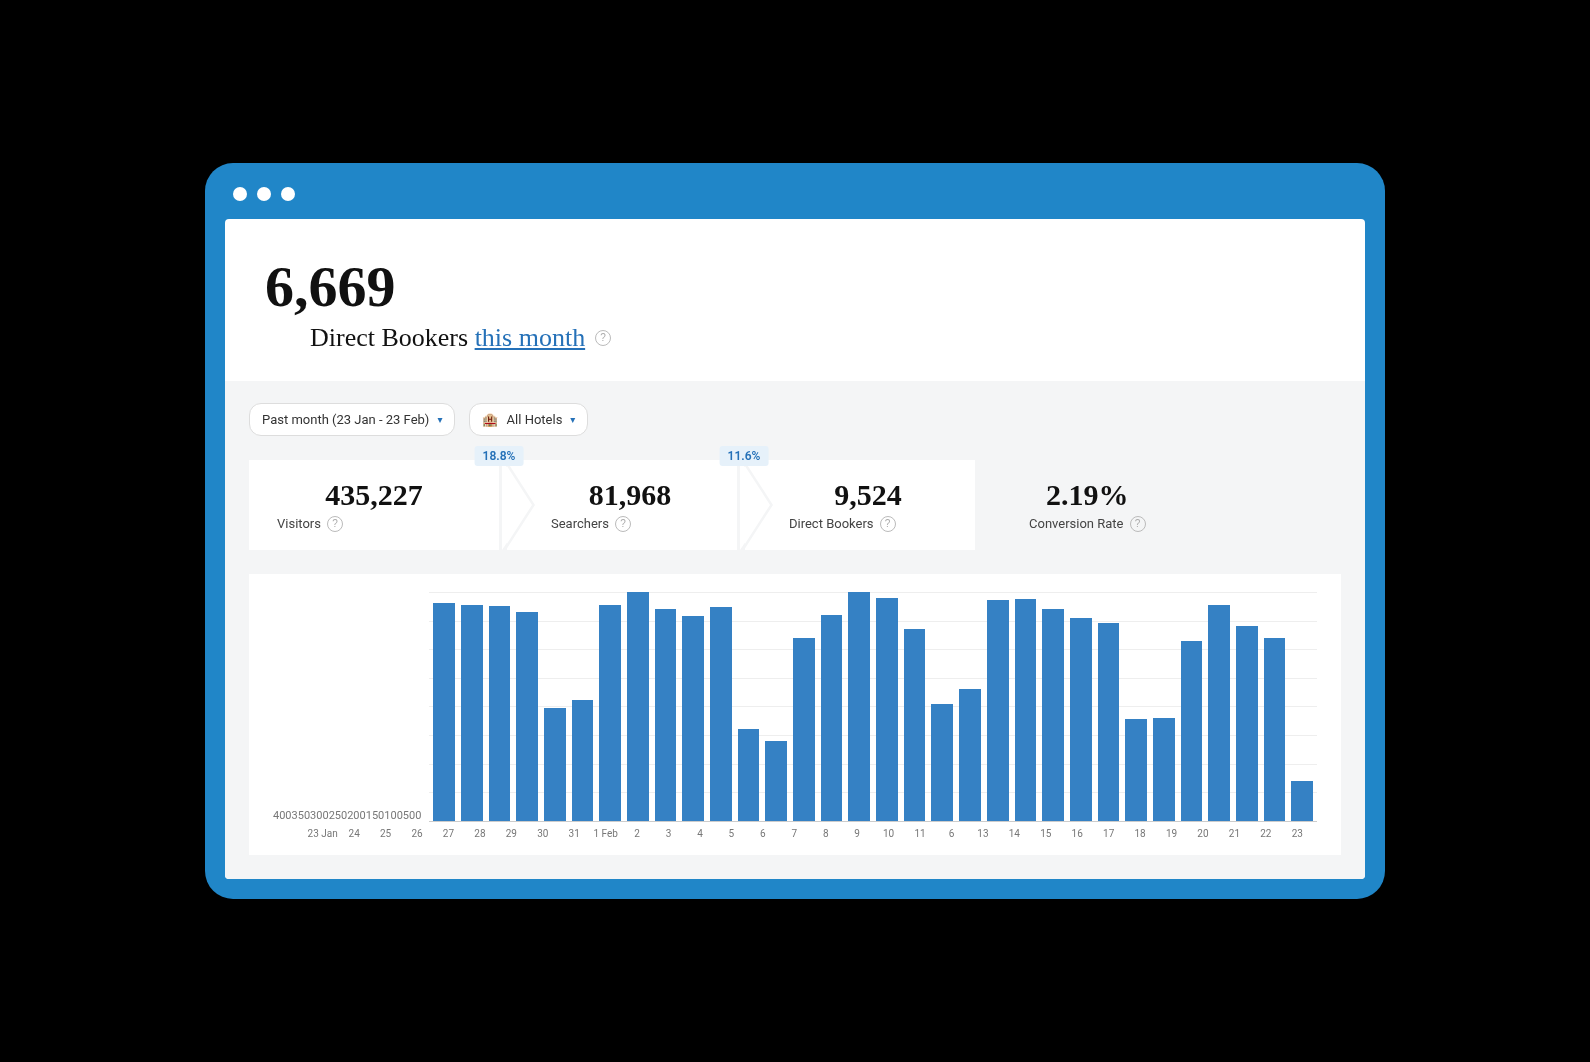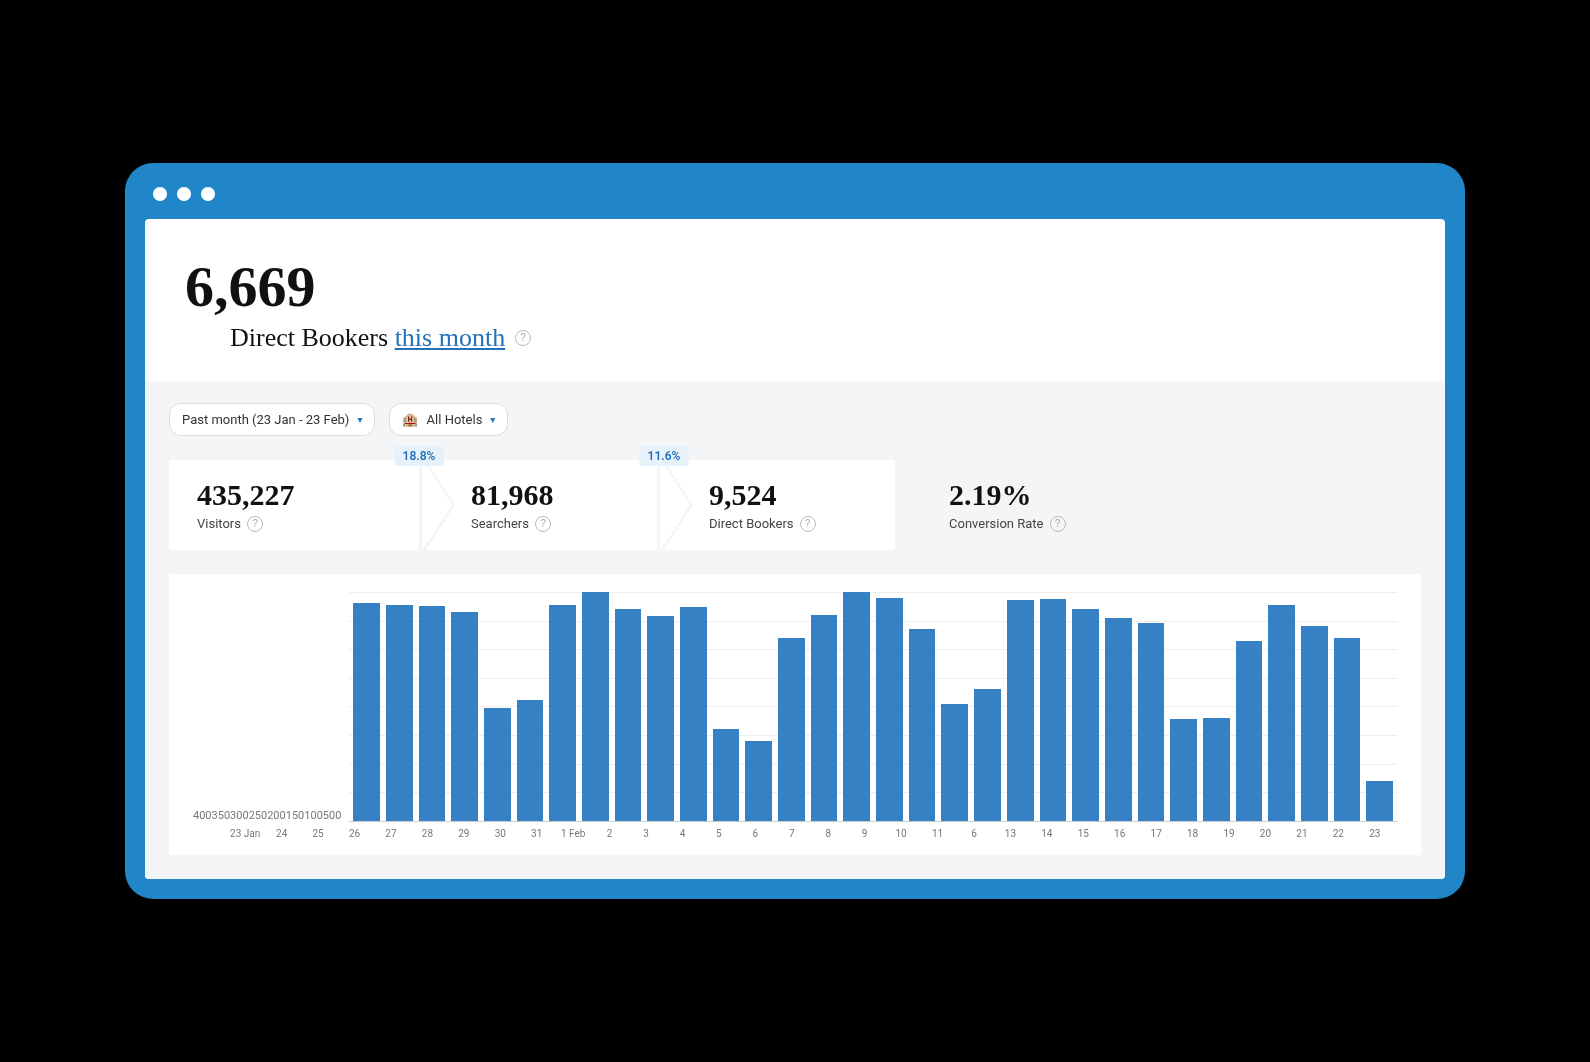--- a/index.html
+++ b/index.html
@@ -6,21 +6,21 @@
     body {
       font-family: -apple-system, BlinkMacSystemFont, "Segoe UI", Roboto, sans-serif;
       background: #000;
       width: 1590px;
       height: 1062px;
       display: flex;
       align-items: center;
       justify-content: center;
     }
     .browser-frame {
-      width: 1340px;
+      width: 1180px;
       background: #2086c8;
       border-radius: 28px;
       padding: 24px 20px 20px 20px;
       box-shadow: 0 20px 40px rgba(0,0,0,0.4);
     }
     .browser-dots {
       display: flex;
       gap: 10px;
       padding: 0 8px 18px 8px;
     }
@@ -98,20 +98,21 @@
     .building-icon {
       color: #888;
       font-size: 13px;
     }
     .funnel {
       display: flex;
       gap: 4px;
       margin-bottom: 24px;
       position: relative;
       align-items: stretch;
+      text-align: center;
     }
     .funnel-card {
       background: #fff;
       padding: 18px 28px;
       position: relative;
       flex: 0 0 auto;
     }
     .funnel-card.c1 { width: 250px; }
     .funnel-card.c2 { width: 230px; }
     .funnel-card.c3 { width: 230px; }

